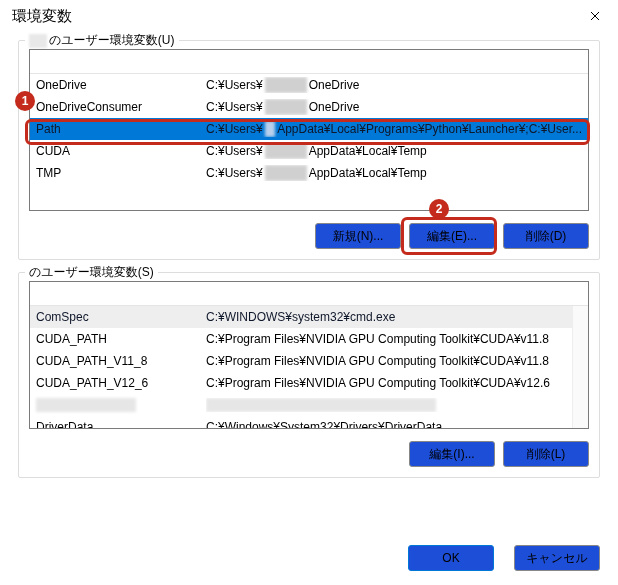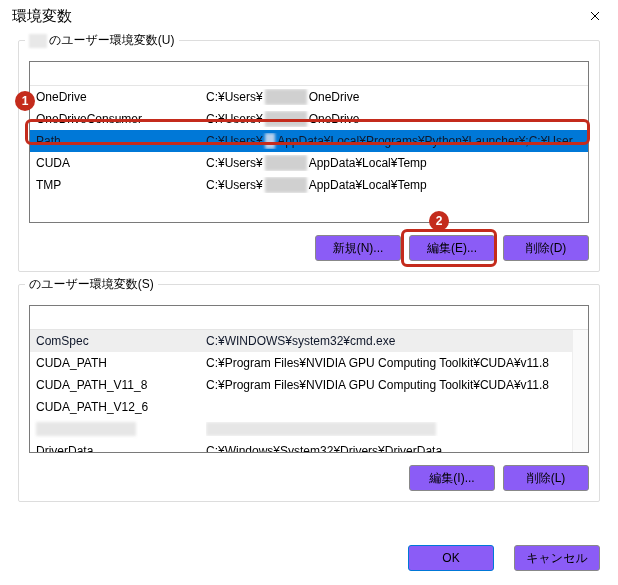--- a/index.html
+++ b/index.html
@@ -24,21 +24,21 @@
   width: 46px; height: 32px;
   display: flex; align-items: center; justify-content: center;
   cursor: pointer;
 }
 .titlebar .close svg { width: 10px; height: 10px; }
 .content { padding: 8px 18px 0 18px; }
 
 .groupbox {
   border: 1px solid #ddd;
   border-radius: 2px;
-  padding: 20px 10px 10px 10px;
+  padding: 8px 10px 10px 10px;
   margin-bottom: 12px;
   position: relative;
 }
 .groupbox .legend {
   position: absolute;
   top: -9px; left: 6px;
   background: #fff;
   padding: 0 4px;
   display: flex; align-items: center;
   font-size: 12px;
@@ -100,21 +100,21 @@
 .btnrow {
   display: flex;
   justify-content: flex-end;
   gap: 8px;
   margin-top: 12px;
 }
 button.win {
   min-width: 86px;
   height: 26px;
   border: 1px solid #888;
-  background: #8b5cf6;
+  background: #1d4ed8;
   border-radius: 3px;
   font-family: inherit;
   font-size: 12px;
   cursor: pointer;
   padding: 0 10px;
 }
 .footer {
   position: absolute;
   bottom: 14px;
   right: 18px;
@@ -252,20 +252,21 @@
       <div class="list-row">
         <div class="col-var">CUDA_PATH</div>
         <div class="col-val">C:¥Program Files¥NVIDIA GPU Computing Toolkit¥CUDA¥v11.8</div>
       </div>
       <div class="list-row">
         <div class="col-var">CUDA_PATH_V11_8</div>
         <div class="col-val">C:¥Program Files¥NVIDIA GPU Computing Toolkit¥CUDA¥v11.8</div>
       </div>
       <div class="list-row">
         <div class="col-var">CUDA_PATH_V12_6</div>
+        <div class="col-val">C:¥Program Files¥NVIDIA GPU Computing Toolkit¥CUDA¥v12.6</div>
       </div>
       <div class="list-row">
         <div class="col-var">
             <div class="blur-long" style="width:100px;"></div>
           </div>
         <div class="col-val">
             <div class="blur-long" style="width:230px;"></div>
           </div>
       </div>
       <div class="list-row">

